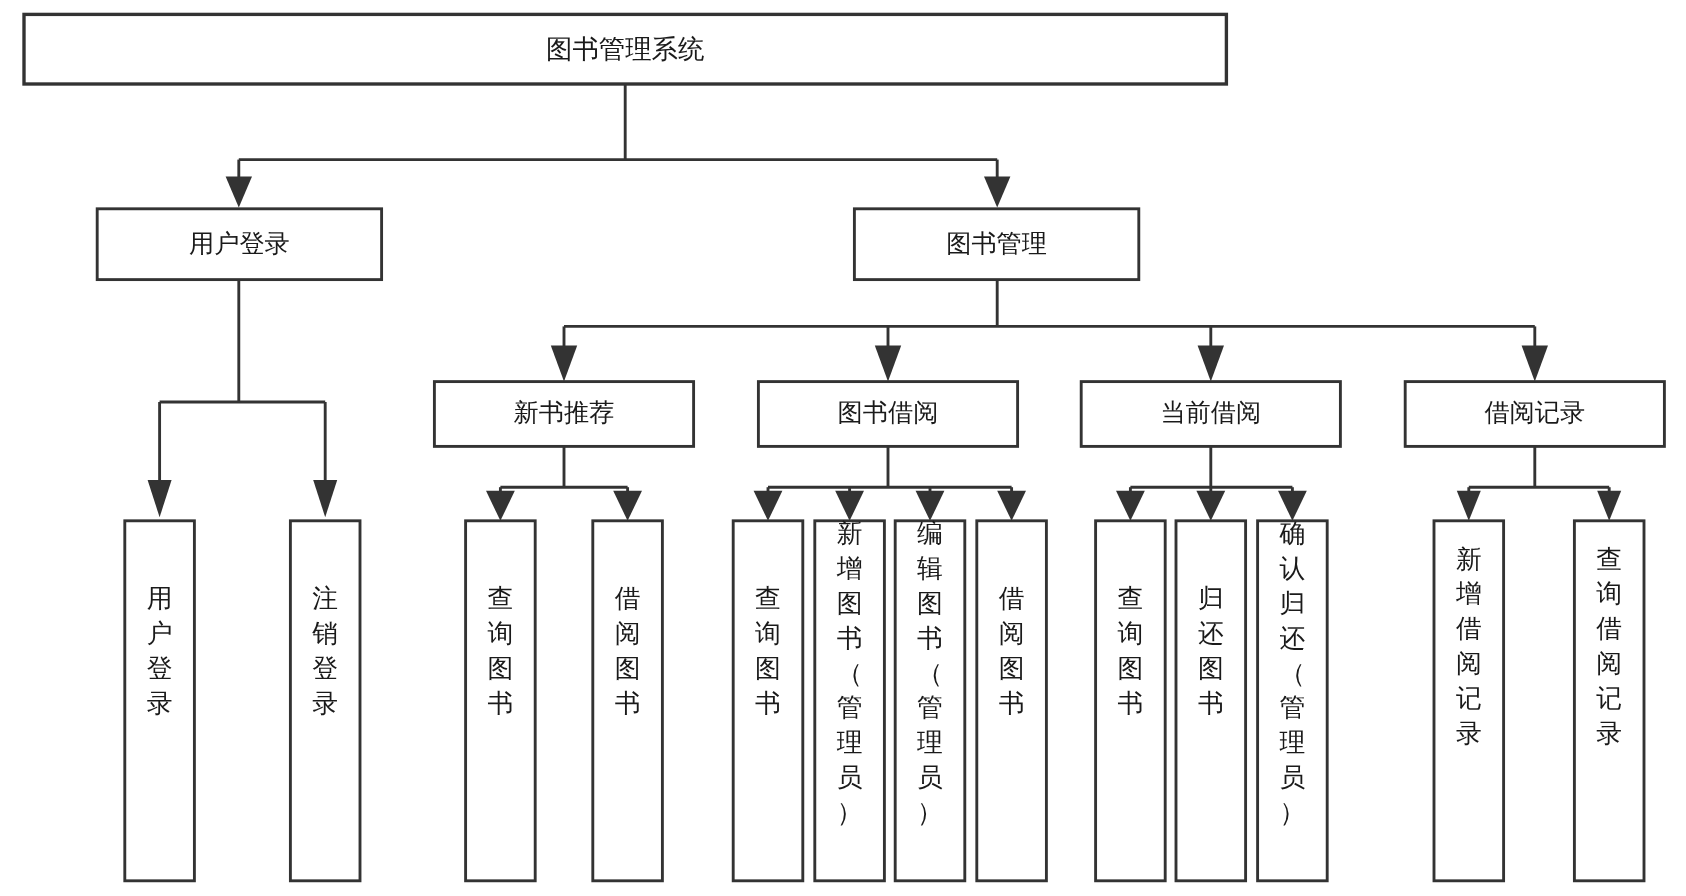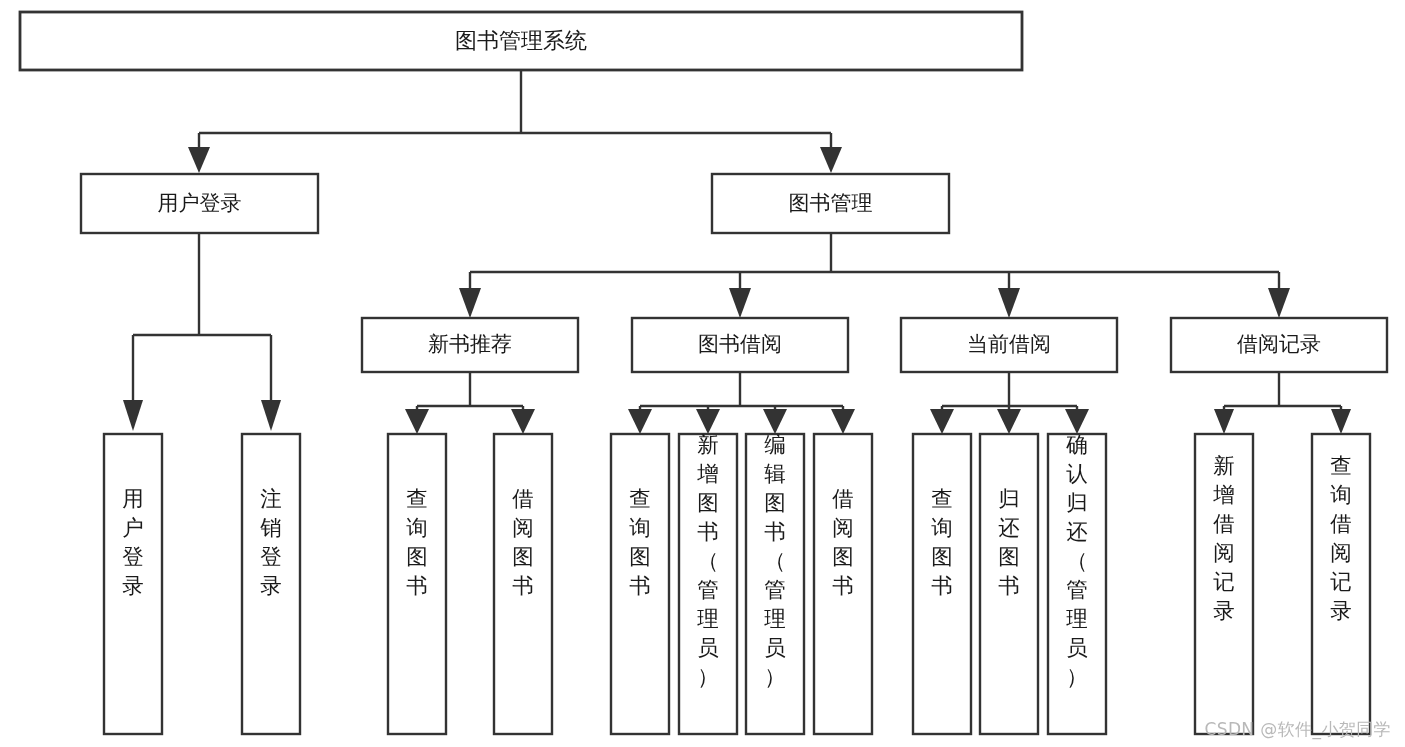--- a/index.html
+++ b/index.html
@@ -240,15 +240,14 @@
       <text class="leaf-label" x="1224" y="473"><tspan x="1224" dy="0">新</tspan><tspan x="1224" dy="29">增</tspan><tspan x="1224" dy="29">借</tspan><tspan x="1224" dy="29">阅</tspan><tspan x="1224" dy="29">记</tspan><tspan x="1224" dy="29">录</tspan></text>
     </g>
 
     <g>
       <rect class="node-box" x="1312" y="434" width="58" height="300"></rect>
       <text class="leaf-label" x="1341" y="473"><tspan x="1341" dy="0">查</tspan><tspan x="1341" dy="29">询</tspan><tspan x="1341" dy="29">借</tspan><tspan x="1341" dy="29">阅</tspan><tspan x="1341" dy="29">记</tspan><tspan x="1341" dy="29">录</tspan></text>
     </g>
 
   </svg>
 
-  <div class="watermark">CSDN @软件_小贺同学</div>
 
 </div>
 
 </body></html>

